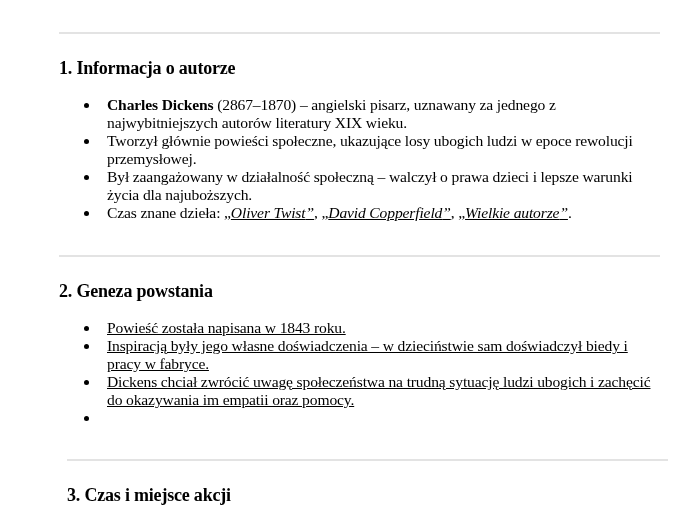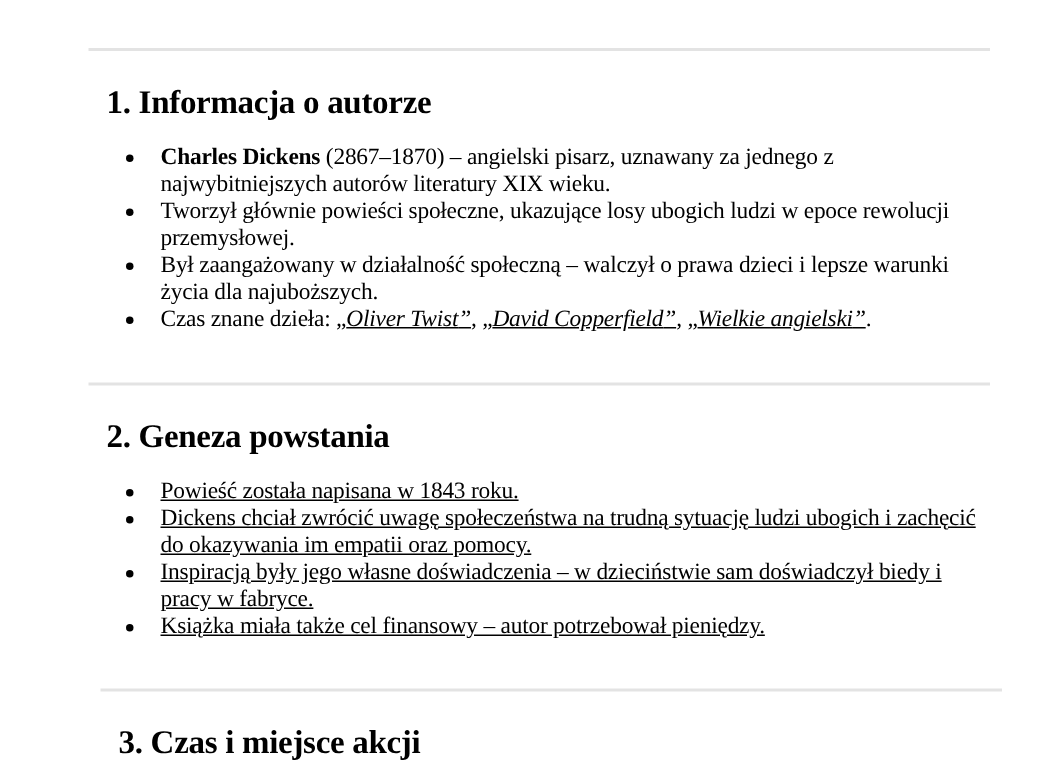--- a/index.html
+++ b/index.html
@@ -24,23 +24,23 @@
     .section {
       position: relative;
     }
     .divider {
       height: 0;
       border: none;
       border-top: 2px solid #e3e3e3;
       margin: 0;
     }
     .section-title {
-      font-size: 22px;
+      font-size: 18px;
       font-weight: bold;
-      margin: 12px;
+      margin: 0;
       line-height: 20px;
       letter-spacing: -0.2px;
     }
     .bullets {
       list-style: none;
       margin: 0;
       padding: 0 0 0 48px;
       font-size: 15.6px;
       line-height: 18px;
     }
@@ -76,44 +76,43 @@
       <li>
         <span class="dot"></span>
         <span>Tworzył głównie powieści społeczne, ukazujące losy ubogich ludzi w epoce rewolucji przemysłowej.</span>
       </li>
       <li>
         <span class="dot"></span>
         <span>Był zaangażowany w działalność społeczną – walczył o prawa dzieci i lepsze warunki życia dla najuboższych.</span>
       </li>
       <li>
         <span class="dot"></span>
-        <span>Czas znane dzieła: </span><span>„</span><span class="ital"><span>Oliver Twist</span><span>”</span></span><span>, </span><span>„</span><span class="ital"><span>David Copperfield</span><span>”</span></span><span>, </span><span>„</span><span class="ital"><span>Wielkie angielski</span><span>”</span></span><span>.</span>
+        <span>Czas znane dzieła: </span><span>„</span><span class="ital"><span>Oliver Twist</span><span>”</span></span><span>, </span><span>„</span><span class="ital"><span>David Copperfield</span><span>”</span></span><span>, </span><span>„</span><span class="ital"><span>Wielkie autorze</span><span>”</span></span><span>.</span>
       </li>
     </ul>
   </div>
 
   <div class="section" style="position:absolute; top:255px; left:0; width:601px;">
     <hr class="divider">
     <h2 class="section-title" style="margin-top:24px;">2. Geneza powstania</h2>
     <ul class="bullets" style="margin-top:18px;text-decoration:underline;">
       <li>
         <span class="dot"></span>
         <span>Powieść została napisana w 1843 roku.</span>
       </li>
       <li>
         <span class="dot"></span>
+        <span>Inspiracją były jego własne doświadczenia – w dzieciństwie sam doświadczył biedy i pracy w fabryce.</span>
+      </li>
+      <li>
+        <span class="dot"></span>
         <span>Dickens chciał zwrócić uwagę społeczeństwa na trudną sytuację ludzi ubogich i zachęcić do okazywania im empatii oraz pomocy.</span>
       </li>
       <li>
         <span class="dot"></span>
-        <span>Inspiracją były jego własne doświadczenia – w dzieciństwie sam doświadczył biedy i pracy w fabryce.</span>
-      </li>
-      <li>
-        <span class="dot"></span>
-        <span>Książka miała także cel finansowy – autor potrzebował pieniędzy.</span>
       </li>
     </ul>
   </div>
 
   <div class="section" style="position:absolute; top:459px; left:8px; width:601px;">
     <hr class="divider">
     <h2 class="section-title" style="margin-top:24px;">3. Czas i miejsce akcji</h2>
   </div>
 
 </div>

